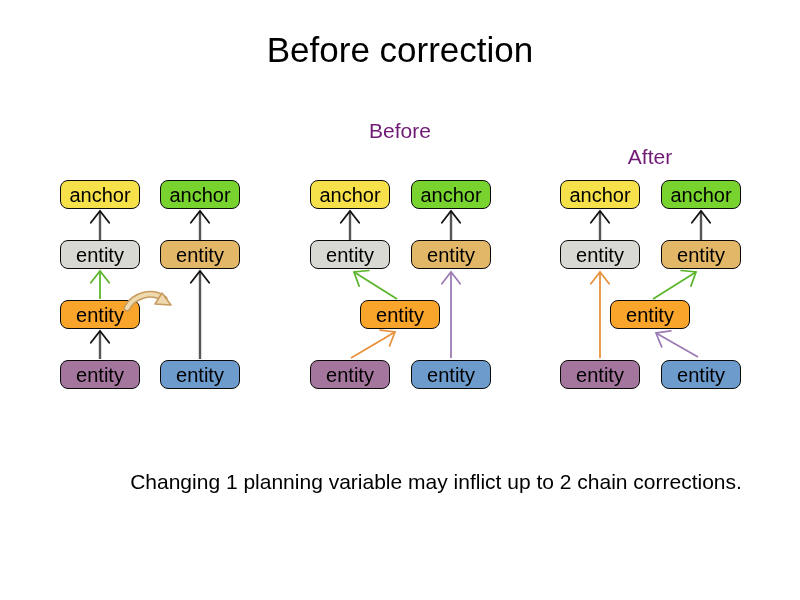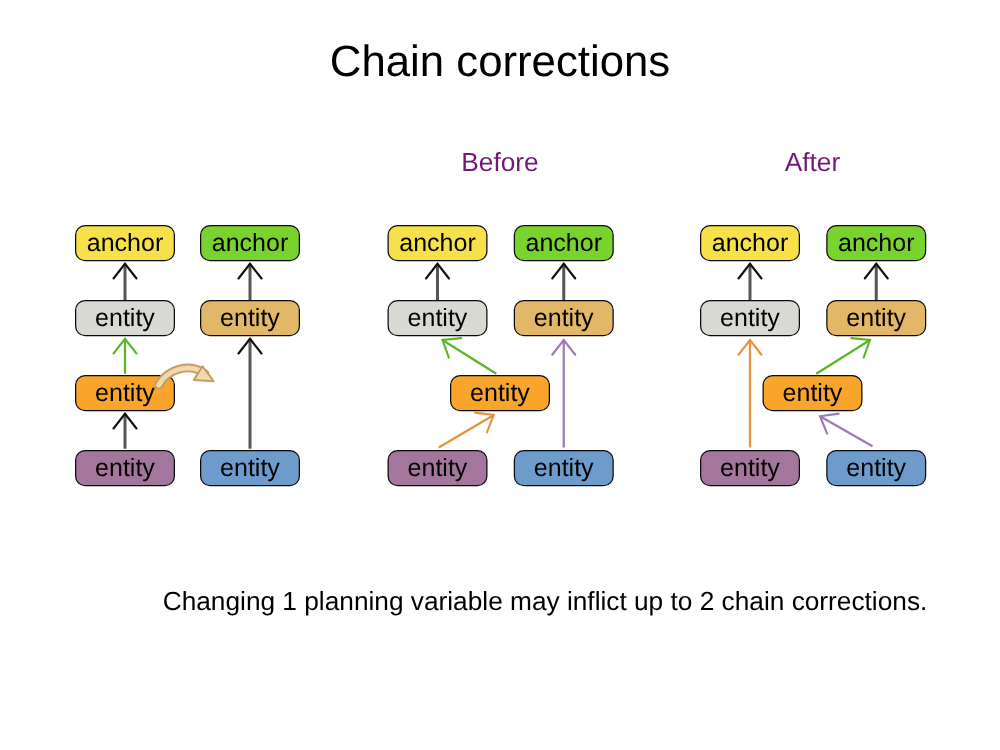--- a/index.html
+++ b/index.html
@@ -8,21 +8,21 @@
 
   .title {
     position:absolute; top:30px; left:0; width:800px;
     margin:0; text-align:center; font-size:35px; font-weight:400; color:#000;
   }
   .col-label {
     position:absolute; top:119px; width:160px; text-align:center;
     font-size:21px; color:#701a75;
   }
   .col-label.before { left:320px; }
-  .col-label.after  { left:570px; }
+  .col-label.after  { left:570px;margin-top:26px; }
 
   #nodes  { position:absolute; left:0; top:0; width:800px; height:600px; z-index:2; }
   #arrows { position:absolute; left:0; top:0; z-index:3; pointer-events:none; }
 
   .node {
     position:absolute; box-sizing:border-box;
     width:80px; height:29px;
     border:1.5px solid #0a0a0a; border-radius:8px;
     display:flex; align-items:center; justify-content:center;
     font-size:20px; line-height:1; color:#000;
@@ -30,21 +30,21 @@
 
   .caption {
     position:absolute; top:470px; left:0; width:800px;
     text-align:center; font-size:21px; color:#000;padding-left:36px;
   }
 </style>
 </head>
 <body>
 
 <div class="stage">
-  <h1 class="title">Chain corrections</h1>
+  <h1 class="title">Before correction</h1>
   <div class="col-label before">Before</div>
   <div class="col-label after">After</div>
 
   <div id="nodes">
       <div class="node" style="left: 60px; top: 180px; background: rgb(246, 225, 75); border-color: rgb(10, 10, 10);">anchor</div>
       <div class="node" style="left: 160px; top: 180px; background: rgb(121, 211, 47); border-color: rgb(10, 10, 10);">anchor</div>
       <div class="node" style="left: 60px; top: 240px; background: rgb(217, 217, 211); border-color: rgb(10, 10, 10);">entity</div>
       <div class="node" style="left: 160px; top: 240px; background: rgb(227, 183, 104); border-color: rgb(10, 10, 10);">entity</div>
       <div class="node" style="left: 60px; top: 300px; background: rgb(249, 164, 43); border-color: rgb(10, 10, 10);">entity</div>
       <div class="node" style="left: 60px; top: 360px; background: rgb(165, 118, 157); border-color: rgb(10, 10, 10);">entity</div>

